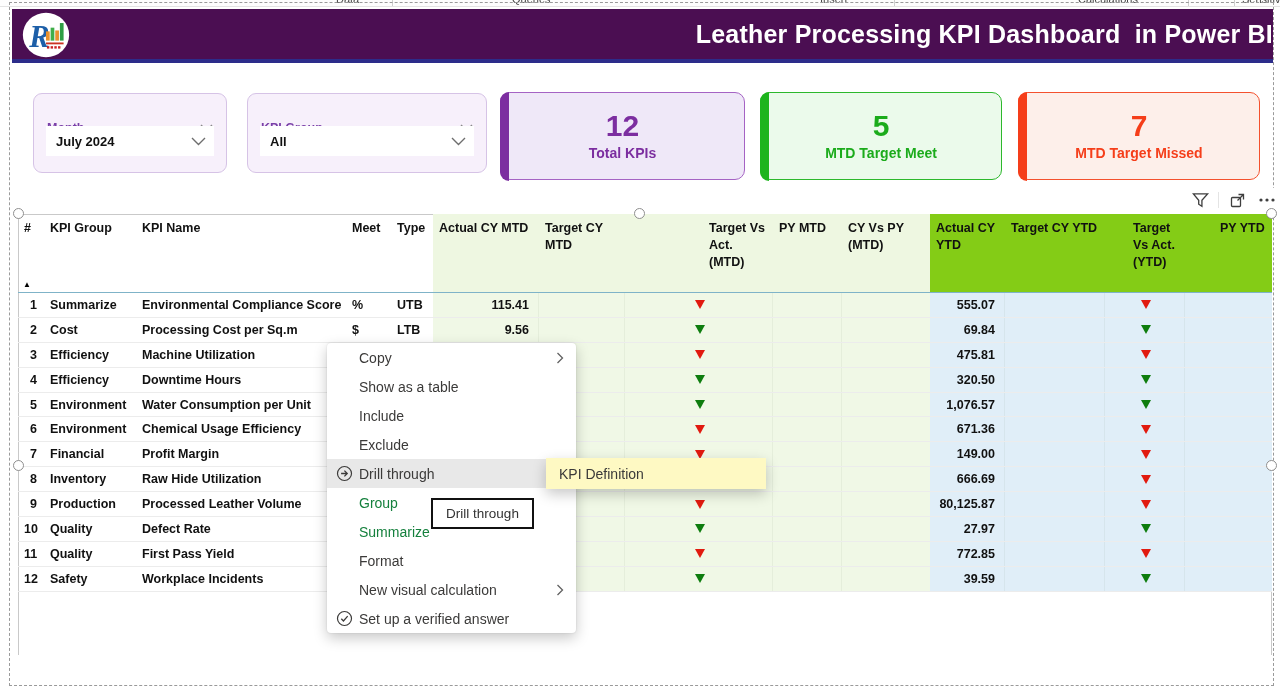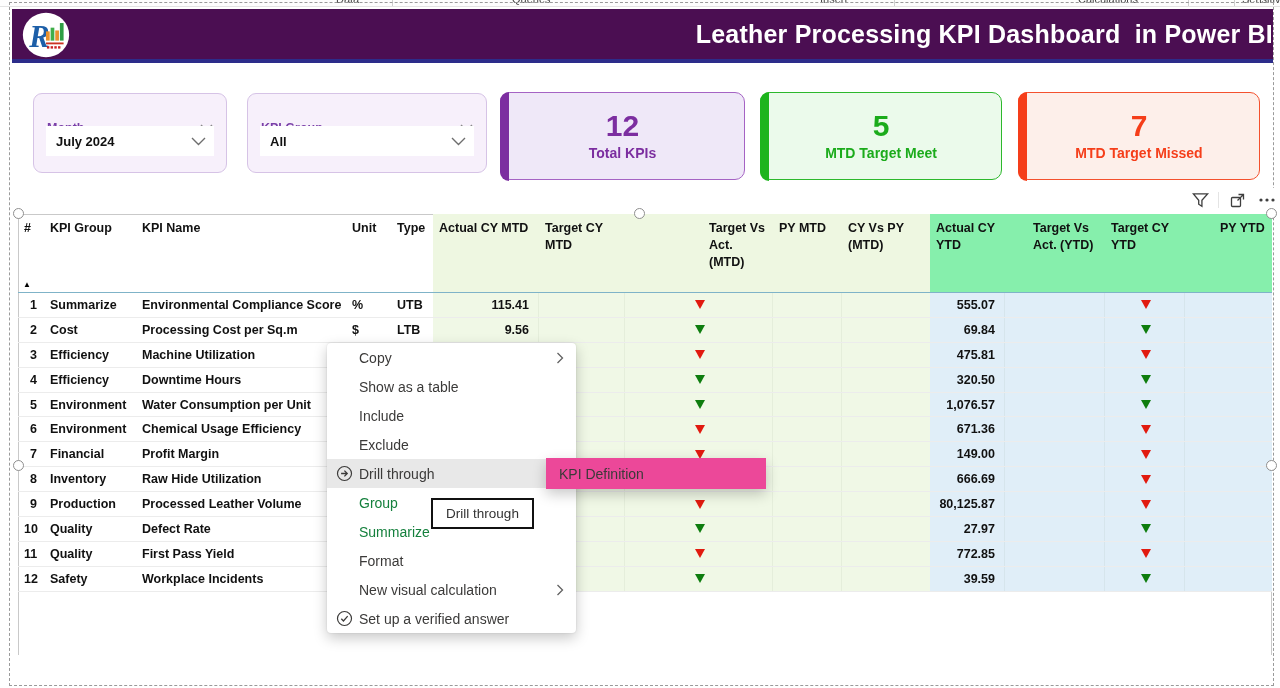--- a/index.html
+++ b/index.html
@@ -48,21 +48,21 @@
   
   .vframe { position:absolute; left:18px; top:214px; width:1254px; height:441px; border-top:1px solid #c9c9c9; border-left:1px solid #c9c9c9; border-right:1px solid #c9c9c9; background:#fff; }
   .handle { position:absolute; width:11px; height:11px; border-radius:50%; background:#fff; border:1px solid #8f8f8f; z-index:5; }
 
   
   .tbl { position:absolute; left:18px; top:214px; width:1254px; font-size:12.5px; color:#111; }
   .grid { display:grid; grid-template-columns:26px 92px 210px 45px 42px 106px 86px 148px 69px 88px 75px 100px 80px 87px; }
   .thead { height:79px; border-bottom:1px solid #7fb3c8; font-weight:bold; position:relative; }
   .thead .hd { padding:6px 4px 0 6px; line-height:1.35; }
   .hd.green, .cell.green { background:#eef7e1; }
-  .hd.blue, .cell.blue { background:#86efac; }
+  .hd.blue, .cell.blue { background:#84cc16; }
   .cell.green { background:#f0f8e6; }
   .cell.blue { background:#e0eef8; }
   .hd.num, .cell.numcol { text-align:right; }
   .sortmark { position:absolute; left:5px; bottom:3px; font-size:8px; color:#000; }
   .trow { height:24.9px; line-height:24.9px; border-bottom:1px solid #ececec; }
   .trow .cell { padding:0 4px 0 6px; overflow:hidden; white-space:nowrap; font-weight:600; }
   .cell.c-num { text-align:right; padding-right:7px; font-weight:600; }
   .cell.numcol { padding-right:10px; }
   .cell.tri { display:flex; align-items:center; justify-content:center; }
   .tri-glyph { width:0; height:0; border-left:5.5px solid transparent; border-right:5.5px solid transparent; border-top:9px solid #e11a0f; }
@@ -72,21 +72,21 @@
   
   .cmenu { position:absolute; left:327px; top:343px; width:249px; background:#ffffff; border-radius:4px; box-shadow:0 5px 14px rgba(0,0,0,0.22), 0 0 2px rgba(0,0,0,0.12); z-index:10; padding:0; font-size:14px; color:#3b3a39; }
   .mitem { height:29px; display:flex; align-items:center; padding:0 10px 0 9px; cursor:default; }
   .mitem .micon { width:23px; display:flex; align-items:center; }
   .mitem .mlabel { flex:1; padding-left:0; }
   .mitem.noicon .mlabel { padding-left:23px; }
   .mitem.hl { background:#e8e8e8; }
   .mitem.disabled { color:#15803d; }
   .mitem .mchev { width:10px; display:flex; align-items:center; }
 
-  .submenu { position:absolute; left:546px; top:458px; width:220px; height:31px; background:#ec4899; box-shadow:0 5px 14px rgba(0,0,0,0.22); z-index:11; display:flex; align-items:center; font-size:14px; color:#3b3a39; }
+  .submenu { position:absolute; left:546px; top:458px; width:220px; height:31px; background:#fef9c3; box-shadow:0 5px 14px rgba(0,0,0,0.22); z-index:11; display:flex; align-items:center; font-size:14px; color:#3b3a39; }
   .submenu .sitem { padding-left:13px; }
 
   .drilltip { position:absolute; left:431px; top:498px; width:103px; height:31px; background:#fff; border:2px solid #111; z-index:12; display:flex; align-items:center; justify-content:center; font-size:13.5px; color:#333; }
 </style>
 </head>
 <body>
 
 <div class="canvas">
 
   <div class="ribbon">
@@ -192,30 +192,30 @@
   <div class="handle" style="left:634px;top:208px"></div>
   <div class="handle" style="left:1266px;top:208px"></div>
   <div class="handle" style="left:13px;top:460px"></div>
   <div class="handle" style="left:1266px;top:460px"></div>
 
   <div class="tbl">
     <div class="thead grid">
       <div class="hd">#</div>
       <div class="hd">KPI Group</div>
       <div class="hd">KPI Name</div>
-      <div class="hd">Unit</div>
+      <div class="hd">Meet</div>
       <div class="hd">Type</div>
       <div class="hd green">Actual CY MTD</div>
       <div class="hd green">Target CY MTD</div>
       <div class="hd green" style="padding-left:84px">Target Vs Act. (MTD)</div>
       <div class="hd green">PY MTD</div>
       <div class="hd green">CY Vs PY (MTD)</div>
       <div class="hd blue">Actual CY YTD</div>
+      <div class="hd blue">Target CY YTD</div>
       <div class="hd blue" style="padding-left:28px">Target Vs Act. (YTD)</div>
-      <div class="hd blue">Target CY YTD</div>
       <div class="hd blue" style="padding-left:35px;white-space:nowrap">PY YTD</div>
       <span class="sortmark">▲</span>
     </div>
     <div id="rows">
         <div class="trow grid">
           <div class="cell c-num">1</div>
           <div class="cell">Summarize</div>
           <div class="cell">Environmental Compliance Score</div>
           <div class="cell">%</div>
           <div class="cell">UTB</div>

